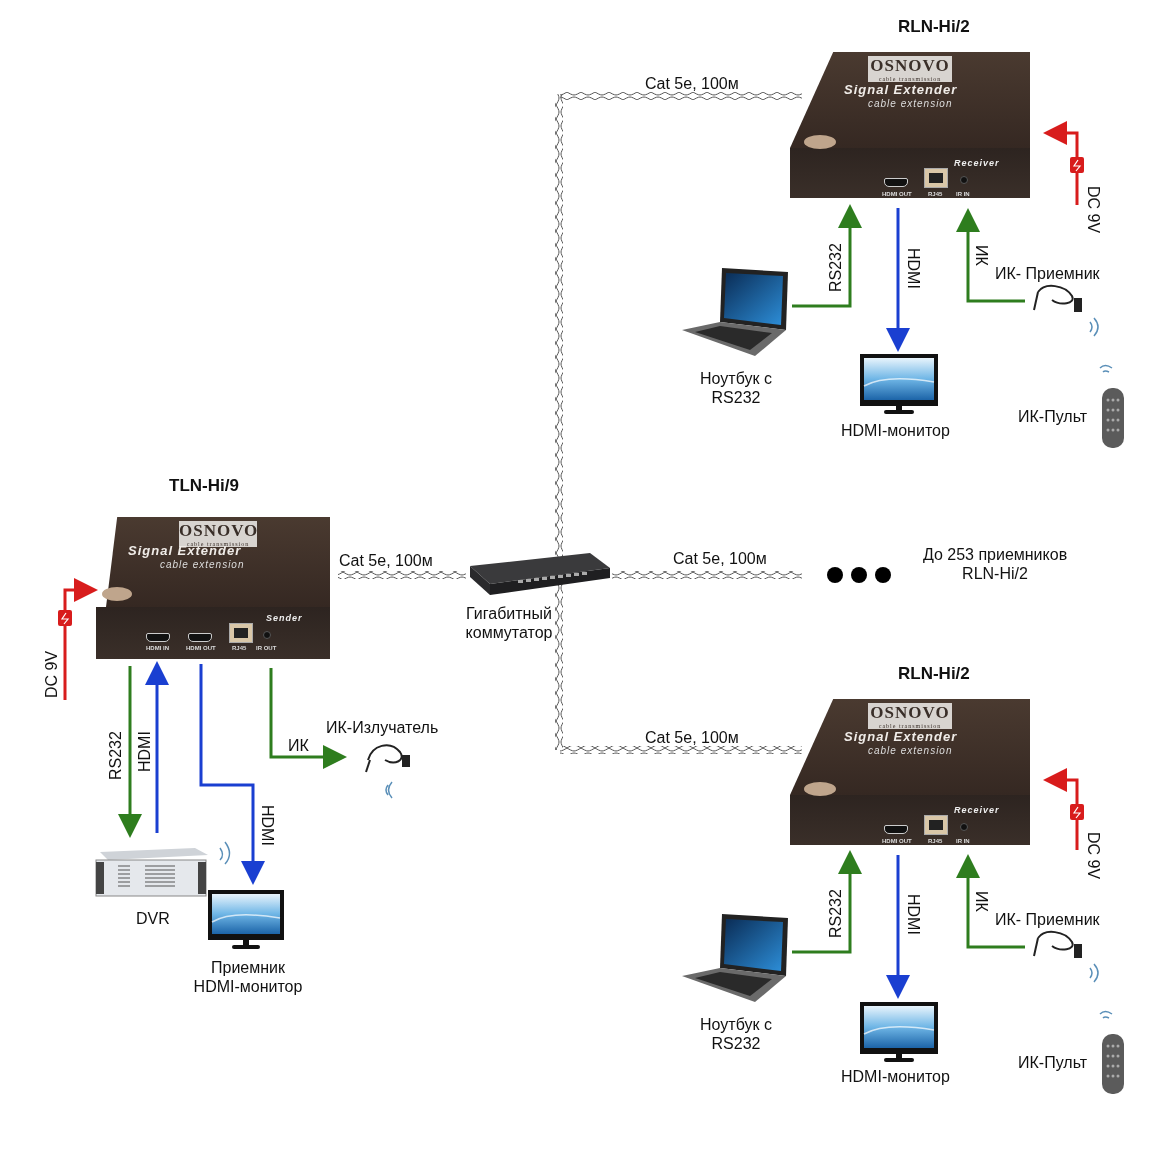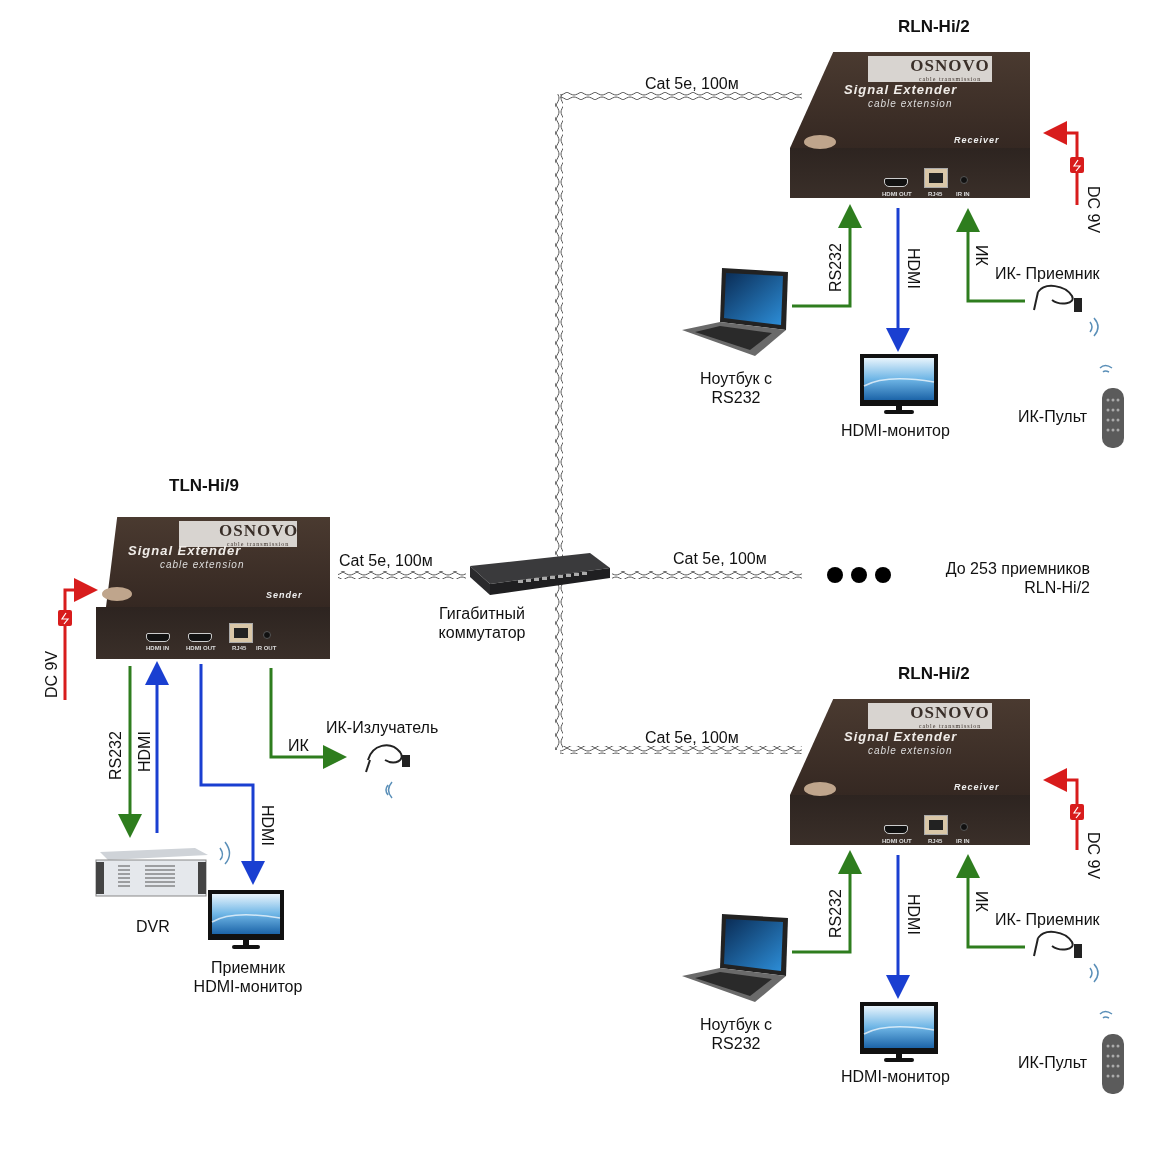--- a/index.html
+++ b/index.html
@@ -9,25 +9,25 @@
   .lbl { position: absolute; font-size: 16px; line-height: 19px; white-space: nowrap; color: #111; }
   .title { position: absolute; font-size: 17px; font-weight: bold; white-space: nowrap; color: #111; }
   .center { text-align: center; }
   .vert { position: absolute; font-size: 16px; white-space: nowrap; transform-origin: 0 0; }
   .rot-ccw { transform: rotate(-90deg); }
   .rot-cw  { transform: rotate(90deg); }
   .dev { position: absolute; }
   .box-top { position: absolute; background: linear-gradient(180deg, #4a3a30 0%, #352822 100%); }
   .box-face { position: absolute; background: linear-gradient(180deg, #2d2420 0%, #3a2f29 100%); }
   .logo { position: absolute; background: #d8d4d0; color: #3a2f29; font-family: "Liberation Serif", serif;
-          font-size: 17px; font-weight: bold; text-align: center; line-height: 20px; letter-spacing: 1px; padding-left: 40px; }
+          font-size: 17px; font-weight: bold; text-align: center; line-height: 20px; letter-spacing: 1px; }
   .logo small { display:block; font-size: 6px; line-height: 6px; letter-spacing: 1px; font-weight: normal; }
   .brand { position: absolute; color: #f0ece8; font-weight: bold; font-style: italic; font-size: 13px; letter-spacing: 1px; white-space: nowrap; }
   .sub { position: absolute; color: #ddd; font-style: italic; font-size: 10px; letter-spacing: 1px; white-space: nowrap; }
-  .role { position: absolute; color: #eee; font-weight: bold; font-style: italic; font-size: 9px; letter-spacing: 1px; white-space: nowrap; }
+  .role { position: absolute; color: #eee; font-weight: bold; font-style: italic; font-size: 9px; letter-spacing: 1px; white-space: nowrap; margin-top: 23px; }
   .port-lbl { position: absolute; color: #ddd; font-size: 6px; font-weight: bold; white-space: nowrap; }
   .badge { position: absolute; background: #bfa58c; border-radius: 50%; }
   .hdmi-port { position: absolute; width: 22px; height: 7px; border: 1px solid #ccc; border-radius: 2px 2px 5px 5px; background: #111; }
   .rj45 { position: absolute; width: 22px; height: 18px; background: #d9c7a8; border: 1px solid #aaa; }
   .rj45::after { content: ""; position: absolute; left: 4px; top: 4px; width: 14px; height: 10px; background: #222; }
   .jack { position: absolute; width: 6px; height: 6px; border-radius: 50%; background: #111; border: 1px solid #555; }
   .dot { position: absolute; width: 16px; height: 16px; border-radius: 50%; background: #000; }
 </style>
 </head>
 <body>
@@ -288,40 +288,40 @@
 
 <div class="title" style="left:169px;top:476px;">TLN-Hi/9</div>
 <div class="title" style="left:898px;top:17px;">RLN-Hi/2</div>
 <div class="title" style="left:898px;top:664px;">RLN-Hi/2</div>
 
 <div class="lbl" style="left:339px;top:551px;">Cat 5e, 100м</div>
 <div class="lbl" style="left:645px;top:74px;">Cat 5e, 100м</div>
 <div class="lbl" style="left:673px;top:549px;">Cat 5e, 100м</div>
 <div class="lbl" style="left:645px;top:728px;">Cat 5e, 100м</div>
 
-<div class="lbl center" style="left:422px;top:604px;width:120px;">
+<div class="lbl center" style="left:449px;top:604px;width:120px;">
   <div>Гигабитный</div>
   <div>коммутатор</div>
 </div>
 
 <div class="dot" style="left:827px;top:567px;"></div>
 <div class="dot" style="left:851px;top:567px;"></div>
 <div class="dot" style="left:875px;top:567px;"></div>
-<div class="lbl center" style="left:900px;top:559px;width:190px;text-align:right;">
+<div class="lbl center" style="left:900px;top:545px;width:190px;">
   <div>До 253 приемников</div>
   <div>RLN-Hi/2</div>
 </div>
 
 <div class="vert rot-ccw" style="left:43px;top:698px;">DC 9V</div>
 <div class="vert rot-ccw" style="left:107px;top:780px;">RS232</div>
 <div class="vert rot-ccw" style="left:136px;top:772px;">HDMI</div>
 <div class="vert rot-cw" style="left:276px;top:805px;">HDMI</div>
 <div class="lbl" style="left:288px;top:736px;">ИК</div>
 <div class="lbl" style="left:326px;top:718px;">ИК-Излучатель</div>
-<div class="lbl" style="left:136px;top:909px;margin-top:8px;">DVR</div>
+<div class="lbl" style="left:136px;top:909px;">DVR</div>
 <div class="lbl center" style="left:178px;top:958px;width:140px;">
   <div>Приемник</div>
   <div>HDMI-монитор</div>
 </div>
 
 <div class="vert rot-cw" style="left:1102px;top:186px;">DC 9V</div>
 <div class="vert rot-ccw" style="left:827px;top:292px;">RS232</div>
 <div class="vert rot-cw" style="left:922px;top:248px;">HDMI</div>
 <div class="vert rot-cw" style="left:990px;top:245px;">ИК</div>
 <div class="lbl" style="left:995px;top:264px;">ИК- Приемник</div>

